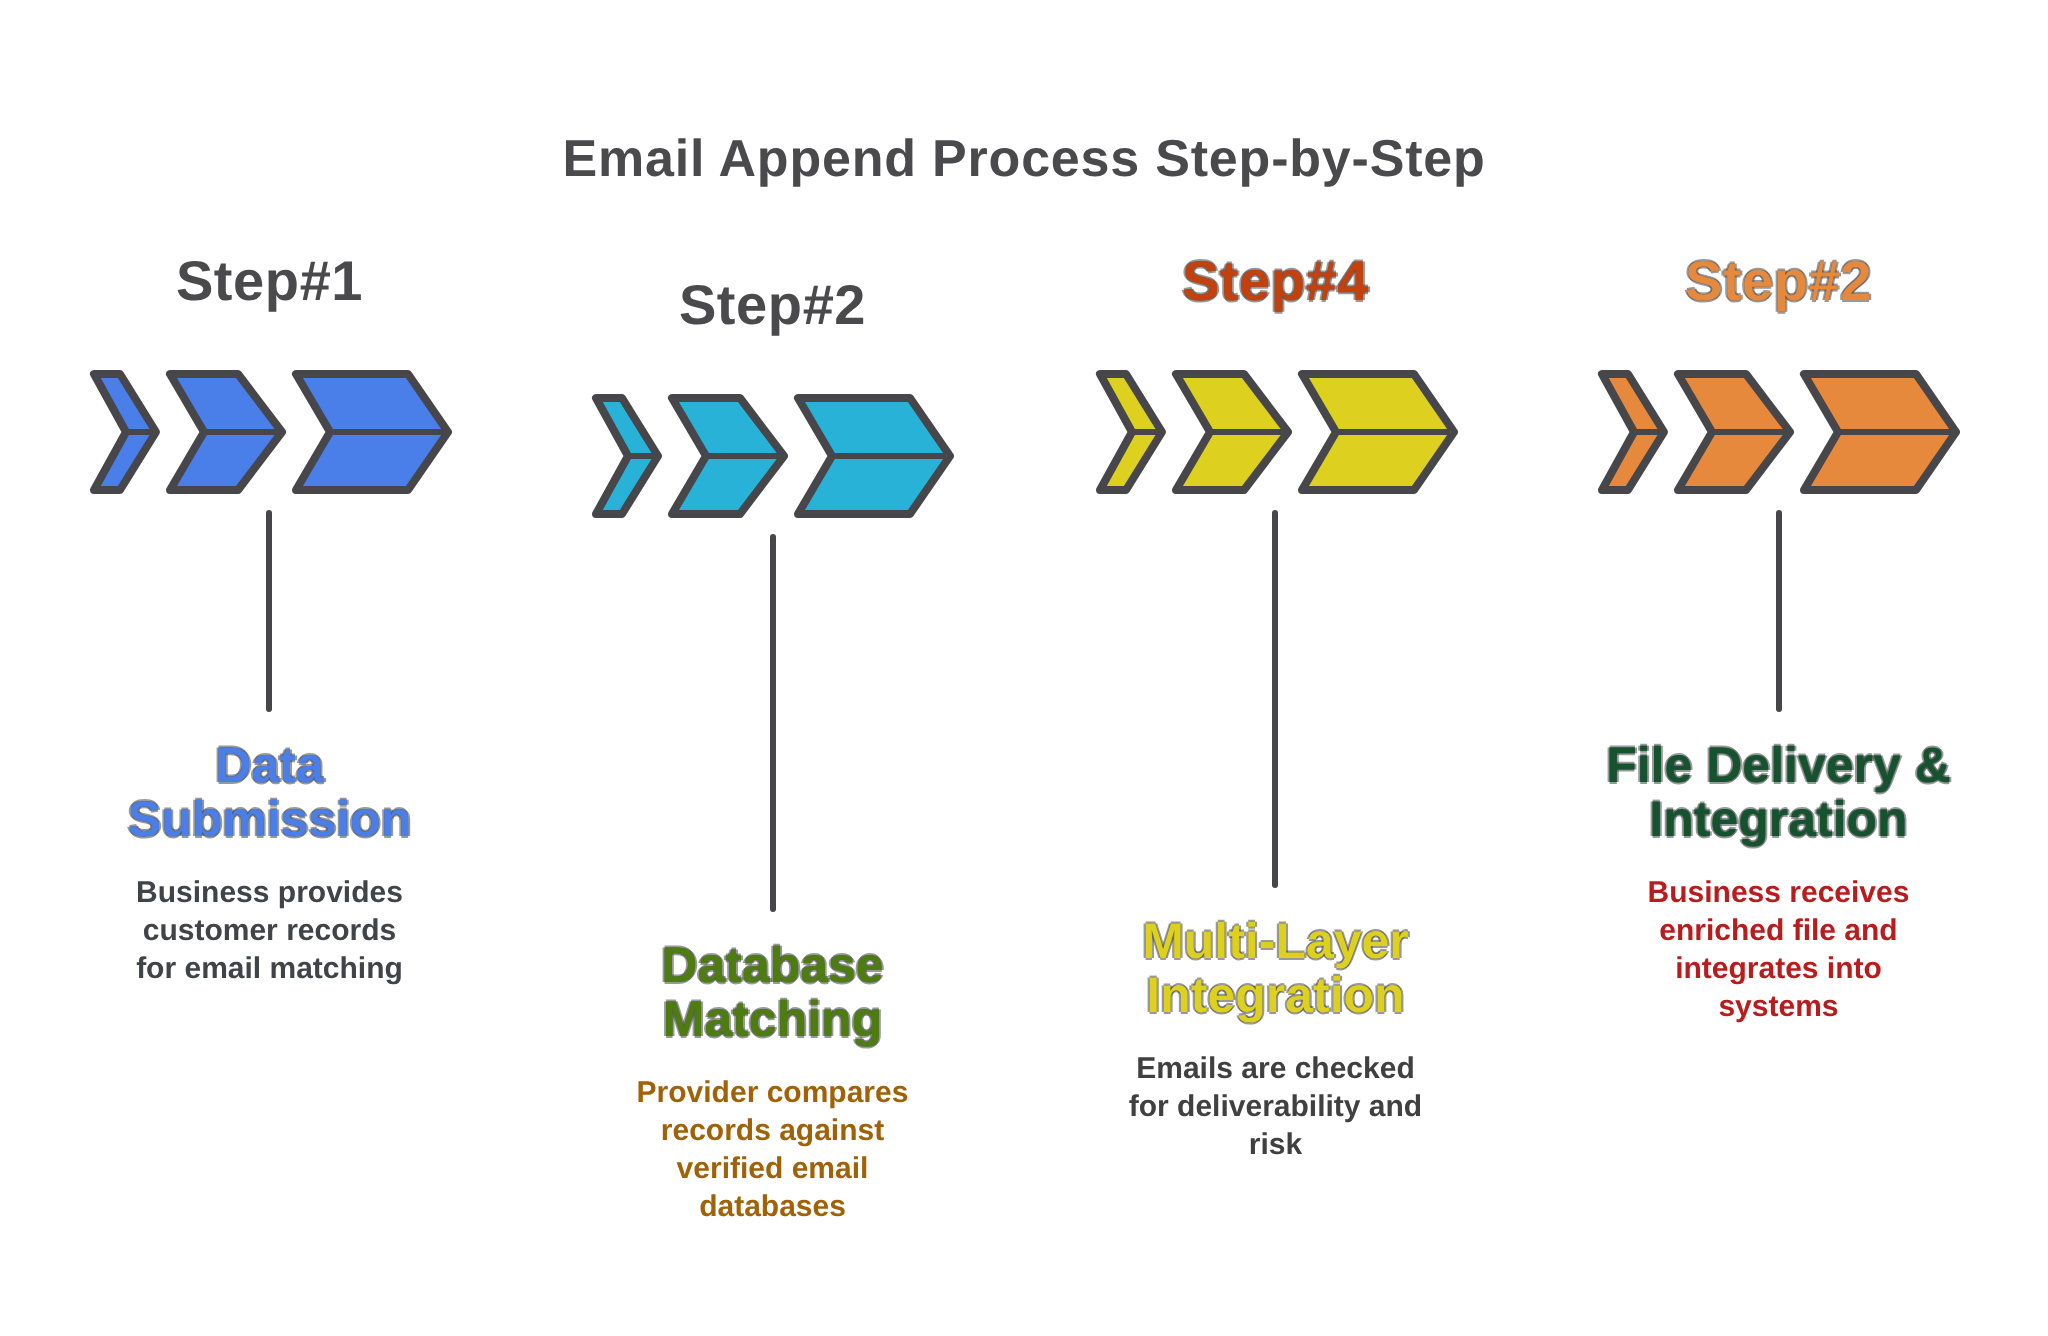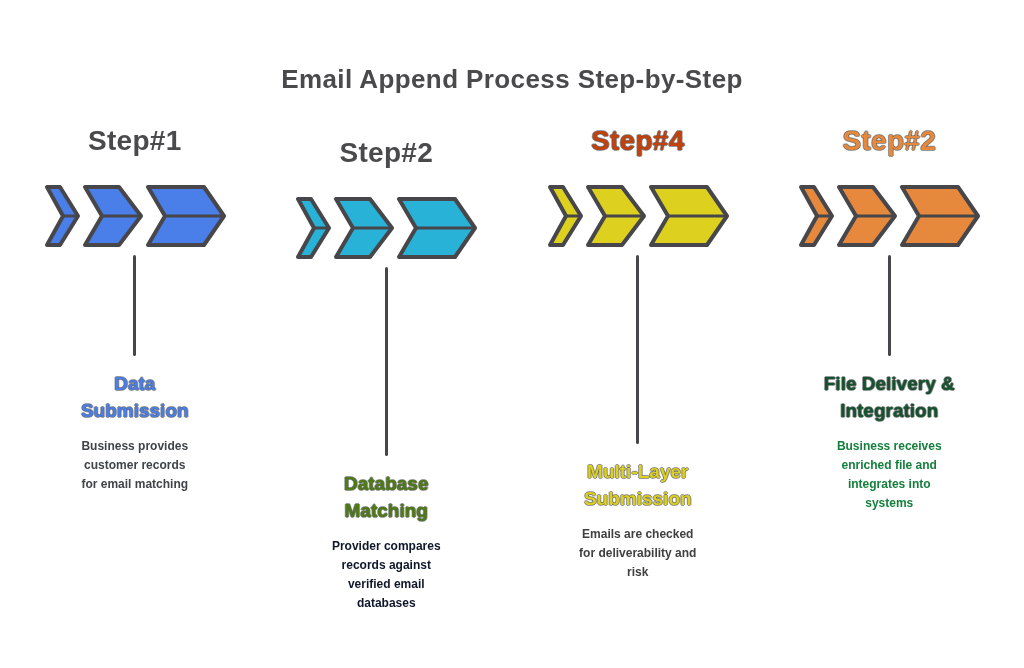--- a/index.html
+++ b/index.html
@@ -54,29 +54,29 @@
   }
   .connector {
     width: 3px;
     margin-top: 7px;
     border-radius: 2px;
   }
   .connector.short { height: 101px; }
   .connector.tall  { height: 189px; }
   .step-title {
     margin-top: 14px;
-    font-size: 19px;
+    font-size: 25px;
     line-height: 27px;
     font-weight: bold;
     text-align: center;
     white-space: pre-line;
   }
   .step-desc {
     margin-top: 13px;
-    font-size: 12px;
+    font-size: 15px;
     line-height: 19px;
     font-weight: 700;
     text-align: center;
     white-space: pre-line;
   }
 </style>
 </head>
 <body>
 
 <div class="page">
@@ -109,58 +109,58 @@
         <g stroke-width="4" stroke-linejoin="round" style="fill: rgb(41, 178, 216); stroke: rgb(71, 71, 75);">
           <path d="M3,3 L16,3 L34,32 L16,61 L3,61 L19,32 Z"></path>
           <path d="M41,3 L75,3 L97,32 L75,61 L41,61 L58,32 Z"></path>
           <path d="M104,3 L160,3 L180,32 L160,61 L104,61 L121,32 Z"></path>
           <path d="M19,32 L34,32 M58,32 L97,32 M121,32 L180,32" fill="none" stroke-width="3"></path>
         </g>
       </svg>
       <div class="connector tall" style="background-color: rgb(71, 71, 75);"></div>
       <div class="step-title outlined" style="color: #4d7c0f;">Database
 Matching</div>
-      <div class="step-desc" style="color: #0f172a;">Provider compares
+      <div class="step-desc" style="color: #a16207;">Provider compares
 records against
 verified email
 databases</div>
     </div>
 
 
     <div class="column">
       <div class="step-label outlined" style="color: #c2410c; text-align: center;">Step#4</div>
       <svg class="chevrons" width="182" height="64" viewBox="0 0 182 64">
         <g stroke-width="4" stroke-linejoin="round" style="fill: rgb(221, 208, 31); stroke: rgb(71, 71, 75);">
           <path d="M3,3 L16,3 L34,32 L16,61 L3,61 L19,32 Z"></path>
           <path d="M41,3 L75,3 L97,32 L75,61 L41,61 L58,32 Z"></path>
           <path d="M104,3 L160,3 L180,32 L160,61 L104,61 L121,32 Z"></path>
           <path d="M19,32 L34,32 M58,32 L97,32 M121,32 L180,32" fill="none" stroke-width="3"></path>
         </g>
       </svg>
       <div class="connector tall" style="background-color: rgb(71, 71, 75);"></div>
       <div class="step-title outlined" style="color: rgb(221, 208, 31);">Multi-Layer
-Submission</div>
+Integration</div>
       <div class="step-desc" style="color: #404040;">Emails are checked
 for deliverability and
 risk</div>
     </div>
 
     <div class="column">
       <div class="step-label outlined" style="color: rgb(230, 137, 60);">Step#2</div>
       <svg class="chevrons" width="182" height="64" viewBox="0 0 182 64">
         <g stroke-width="4" stroke-linejoin="round" style="fill: rgb(230, 137, 60); stroke: rgb(71, 71, 75);">
           <path d="M3,3 L16,3 L34,32 L16,61 L3,61 L19,32 Z"></path>
           <path d="M41,3 L75,3 L97,32 L75,61 L41,61 L58,32 Z"></path>
           <path d="M104,3 L160,3 L180,32 L160,61 L104,61 L121,32 Z"></path>
           <path d="M19,32 L34,32 M58,32 L97,32 M121,32 L180,32" fill="none" stroke-width="3"></path>
         </g>
       </svg>
       <div class="connector short" style="background-color: rgb(71, 71, 75);"></div>
       <div class="step-title outlined" style="color: #14532d;">File Delivery &amp;
 Integration</div>
-      <div class="step-desc" style="color: #15803d;">Business receives
+      <div class="step-desc" style="color: #b91c1c;">Business receives
 enriched file and
 integrates into
 systems</div>
     </div>
 
   </div>
 </div>
 
 </body></html>

